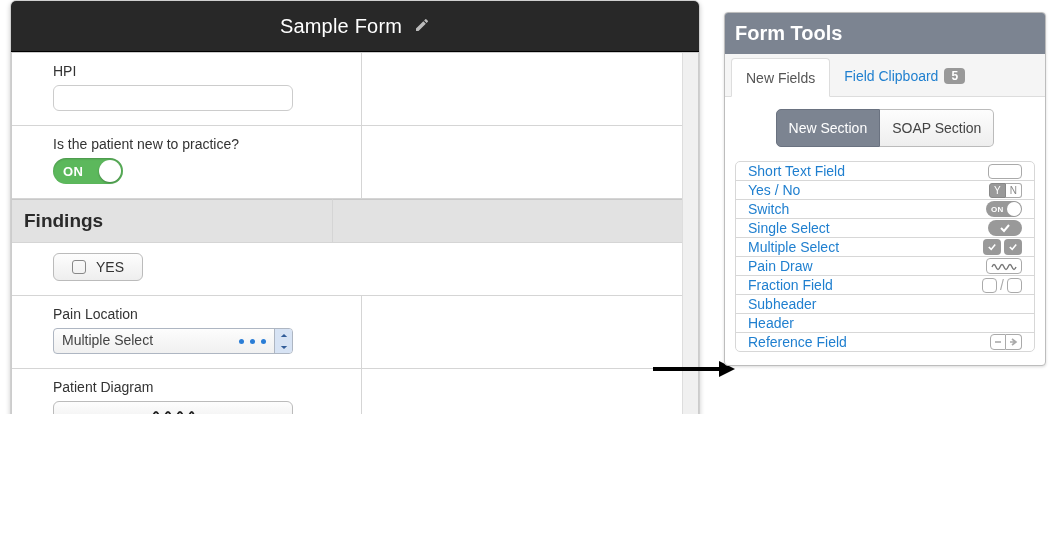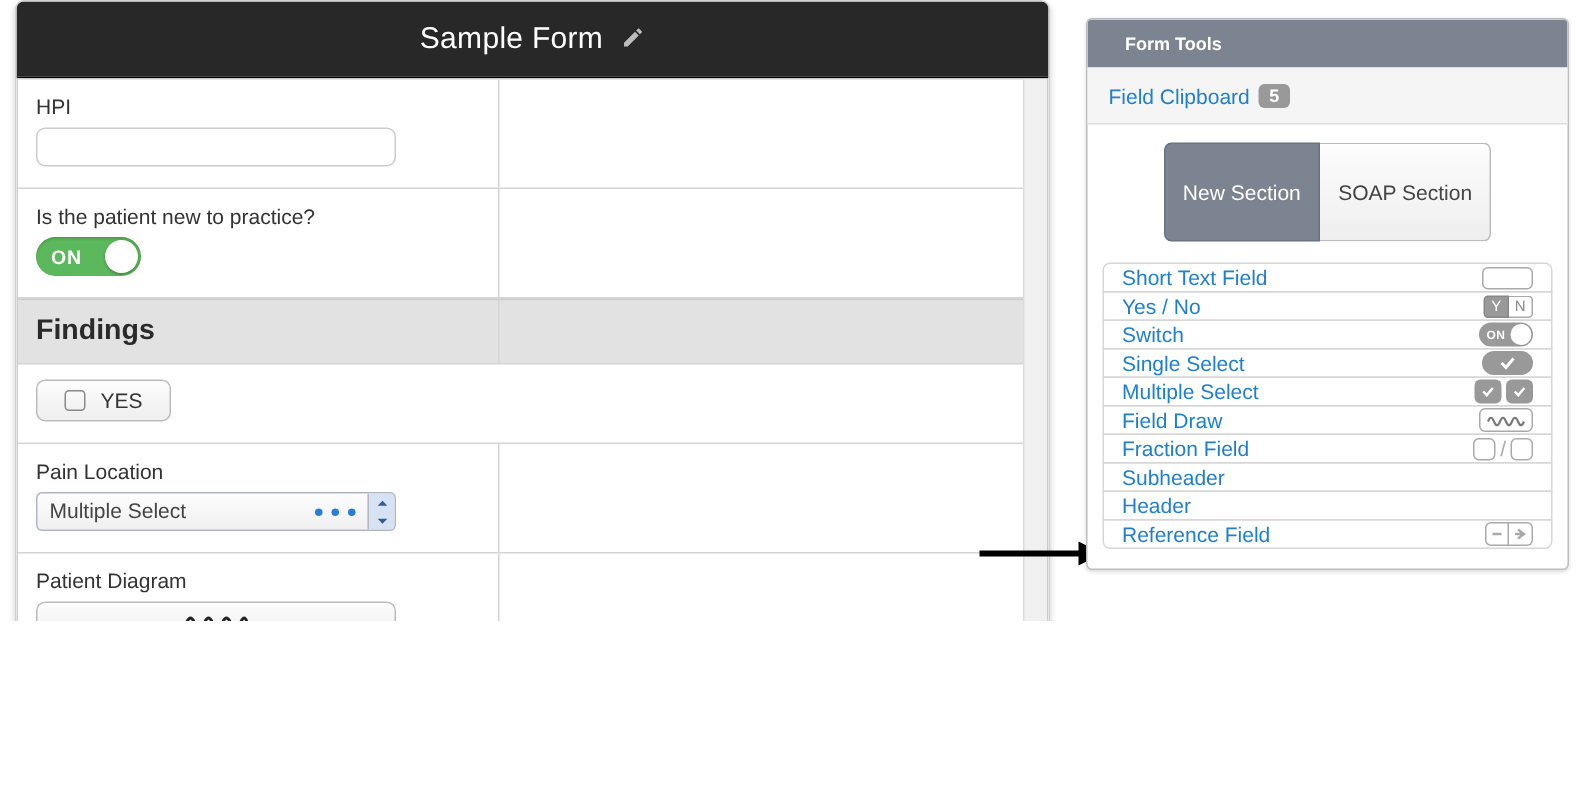--- a/index.html
+++ b/index.html
@@ -9,21 +9,21 @@
   
   .form-panel { position: absolute; left: 10px; top: 0; width: 690px; height: 541px; border-radius: 6px; overflow: hidden; border: 1px solid #d0d0d0; box-shadow: 0 2px 5px rgba(0,0,0,0.2); }
   .form-header { background: #282828; height: 50px; display: flex; align-items: center; justify-content: center; gap: 12px; }
   .form-title { color: #fff; font-size: 20px; font-weight: 400; letter-spacing: 0.2px; }
   .edit-icon svg { fill: #bbb; width: 16px; height: 16px; }
   .form-body { height: calc(541px - 50px); overflow: hidden; background: #d6d6d6; border-top: 1px solid #000; }
   .form-scroll { background: #fff; border: 1px solid #ccc; margin: 0; height: 100%; display: flex; }
   .form-content { flex: 1; }
   .scrollbar-track { width: 16px; background: #f0f0f0; border-left: 1px solid #ddd; position: relative; }
 
-  .field-row { display: flex; align-items: stretch; border-bottom: 1px solid #d5d5d5; }
+  .field-row { display: flex; align-items: stretch; border-bottom: 1px solid #d5d5d5; padding-left: 29px; }
   .field-left { width: 320px; padding: 10px 12px 14px; }
   .field-right { flex: 1; border-left: 1px solid #d5d5d5; }
   .field-label { font-size: 14px; color: #333; margin-bottom: 6px; display: block; }
 
   .text-input { width: 240px; height: 26px; border: 1px solid #ccc; border-radius: 6px; background: #fff; padding: 0 8px; }
 
   .switch { display: inline-flex; align-items: center; background: #5cb85c; border-radius: 14px; width: 70px; height: 26px; position: relative; box-shadow: inset 0 1px 2px rgba(0,0,0,0.2); }
   .switch .switch-label { color: #fff; font-weight: bold; font-size: 13px; padding-left: 10px; letter-spacing: 0.5px; }
   .switch .knob { position: absolute; right: 2px; top: 2px; width: 22px; height: 22px; background: #fff; border-radius: 50%; box-shadow: 0 1px 2px rgba(0,0,0,0.3); }
 
@@ -47,30 +47,30 @@
   .diagram-btn { width: 240px; height: 28px; border: 1px solid #bbb; border-radius: 6px; background: linear-gradient(#fdfdfd,#ececec); display: flex; align-items: center; justify-content: center; }
   .scribble svg { stroke:#222; stroke-width:2; fill:none; width:44px; height:16px; }
 
   .grey-strip { height: 30px; background: #cfcfcf; }
 
   
   .arrow { position: absolute; left: 651px; top: 360px; width: 84px; height: 18px; }
 
   
   .tools-panel { position: absolute; left: 724px; top: 12px; width: 322px; border: 1px solid #bdbdbd; border-radius: 4px; overflow: hidden; box-shadow: 0 1px 3px rgba(0,0,0,0.15); background: #fff; }
-  .tools-header { background: #7c8491; color: #fff; font-weight: bold; font-size: 12px; padding: 9px 25px; }
+  .tools-header { background: #7c8491; color: #fff; font-weight: bold; font-size: 20px; padding: 9px 10px; }
   .tools-tabs { display: flex; border-bottom: 1px solid #ddd; background: #f5f5f5; }
   .tab { padding: 11px 14px 10px; font-size: 14px; cursor: pointer; display: flex; align-items: center; gap: 6px; }
   .tab.active { background: #fff; border: 1px solid #ddd; border-bottom: 1px solid #fff; border-top-left-radius: 4px; border-top-right-radius: 4px; margin-bottom: -1px; margin-left:6px; margin-top:4px; color: #555; }
   .tab.inactive { color: #1f7fcf; }
   .badge { background: #999; color: #fff; border-radius: 4px; padding: 1px 7px; font-size: 12px; font-weight: bold; }
 
   .tools-body { padding: 12px 10px 14px; }
   .section-btns { display: flex; justify-content: center; margin-bottom: 14px; }
-  .seg-btn { border: 1px solid #bbb; padding: 24px 12px; font-size: 14px; background: linear-gradient(#fdfdfd,#eee); color: #444; text-align: center; }
+  .seg-btn { border: 1px solid #bbb; padding: 10px 12px; font-size: 14px; background: linear-gradient(#fdfdfd,#eee); color: #444; text-align: center; }
   .seg-btn.primary { background: #7c8491; color: #fff; border-color: #6a7280; }
   .seg-btn:first-child { border-top-left-radius: 5px; border-bottom-left-radius: 5px; }
   .seg-btn:last-child { border-top-right-radius: 5px; border-bottom-right-radius: 5px; border-left: none; }
 
   .field-list { display: flex; flex-direction: column; gap: 0; }
   .field-item { border: 1px solid #d7d7d7; padding: 0 12px; display: flex; align-items: center; justify-content: space-between; margin-bottom: -1px; }
   .field-item:first-child { border-top-left-radius: 5px; border-top-right-radius: 5px; }
   .field-item:last-child { border-bottom-left-radius: 5px; border-bottom-right-radius: 5px; }
   .field-link { color: #1f7fcf; font-size: 14px; }
   .field-thumb { height: 18px; display: flex; align-items: center; }
@@ -209,20 +209,23 @@
   <div class="arrow">
     <svg viewBox="0 0 84 18" width="84" height="18">
       <line x1="2" y1="9" x2="70" y2="9" stroke="#000" stroke-width="4"></line>
       <polygon points="68,1 84,9 68,17" fill="#000"></polygon>
     </svg>
   </div>
 
   <div class="tools-panel">
     <div class="tools-header">Form Tools</div>
     <div class="tools-tabs">
+      <div class="tab active">
+        <span>New Fields</span>
+      </div>
       <div class="tab inactive">
         <span>Field Clipboard</span>
         <span class="badge">5</span>
       </div>
     </div>
     <div class="tools-body">
       <div class="section-btns">
         <button class="seg-btn primary">New Section</button>
         <button class="seg-btn">SOAP Section</button>
       </div>
@@ -272,21 +275,21 @@
                 </span>
                 <span class="b">
                   <svg viewBox="0 0 12 10">
                     <path d="M2 5 L5 8 L10 2"></path>
                   </svg>
                 </span>
               </span>
             </span>
           </div>
           <div class="field-item">
-            <span class="field-link">Field Draw</span>
+            <span class="field-link">Pain Draw</span>
             <span class="field-thumb">
               <span class="th-draw">
                 <svg viewBox="0 0 26 10">
                   <path d="M1 6 Q3 1 5 6 T9 6 T13 6 T17 6 T21 6 T25 6"></path>
                 </svg>
               </span>
             </span>
           </div>
           <div class="field-item">
             <span class="field-link">Fraction Field</span>

